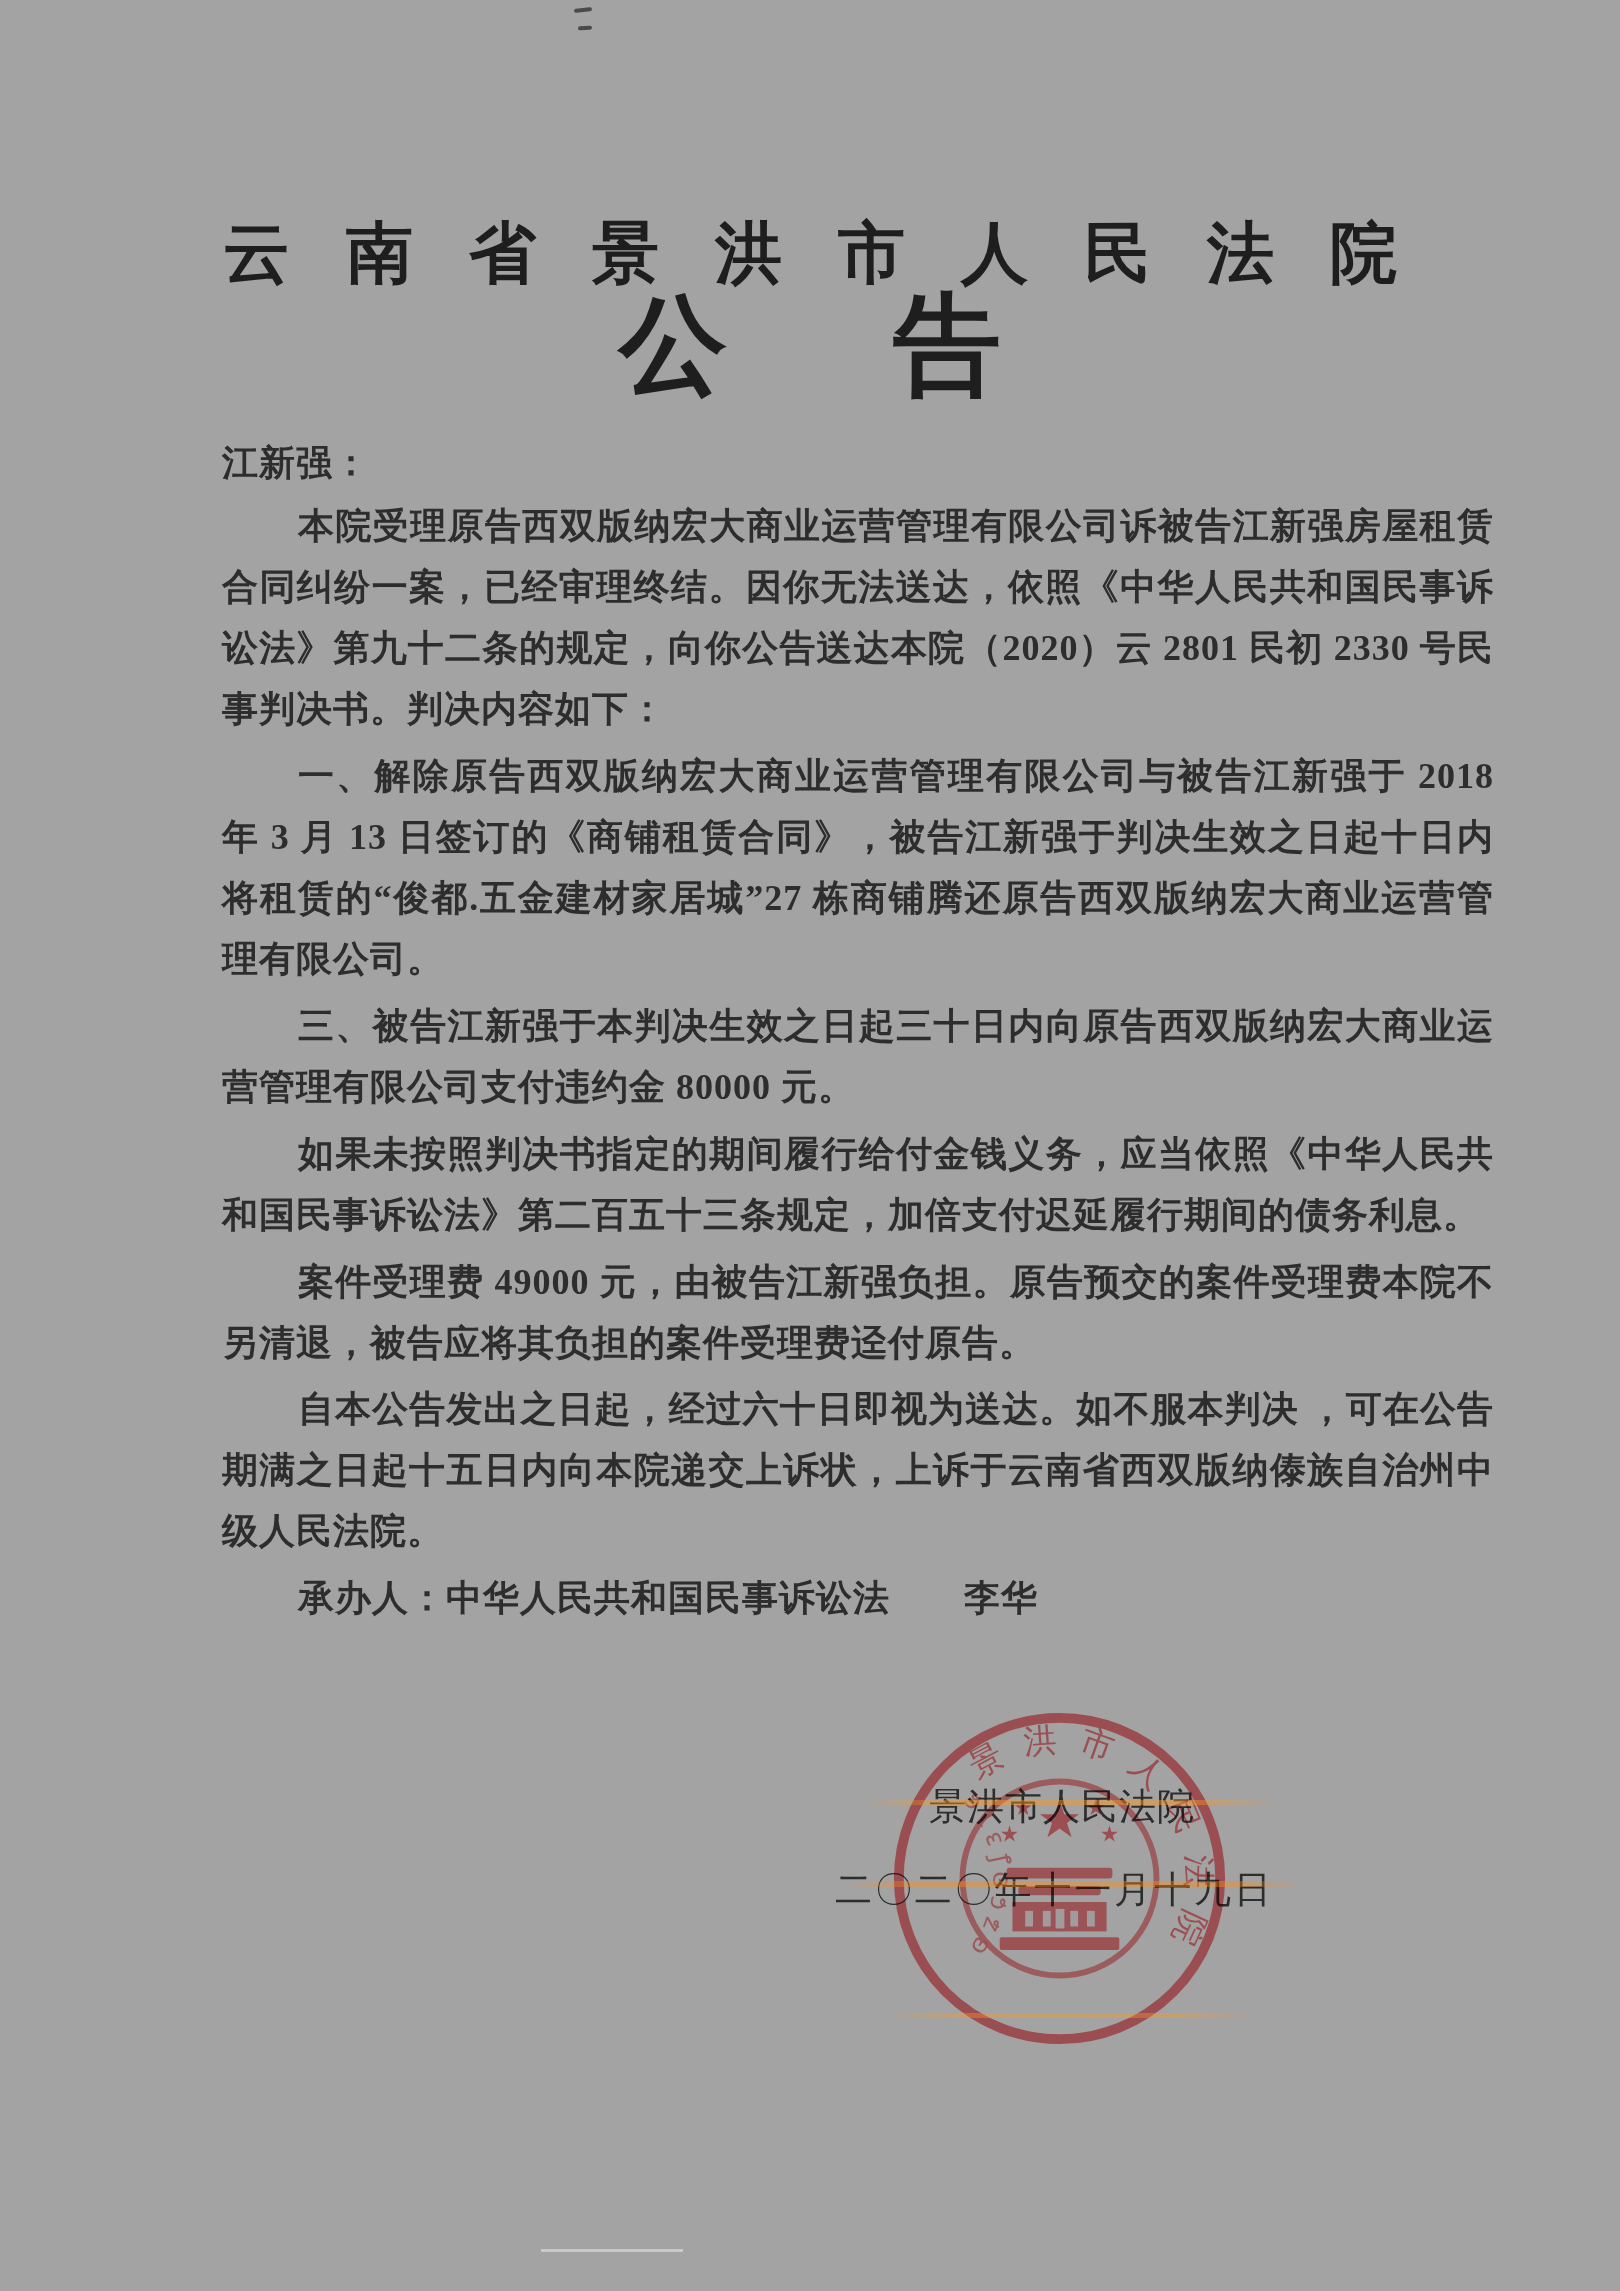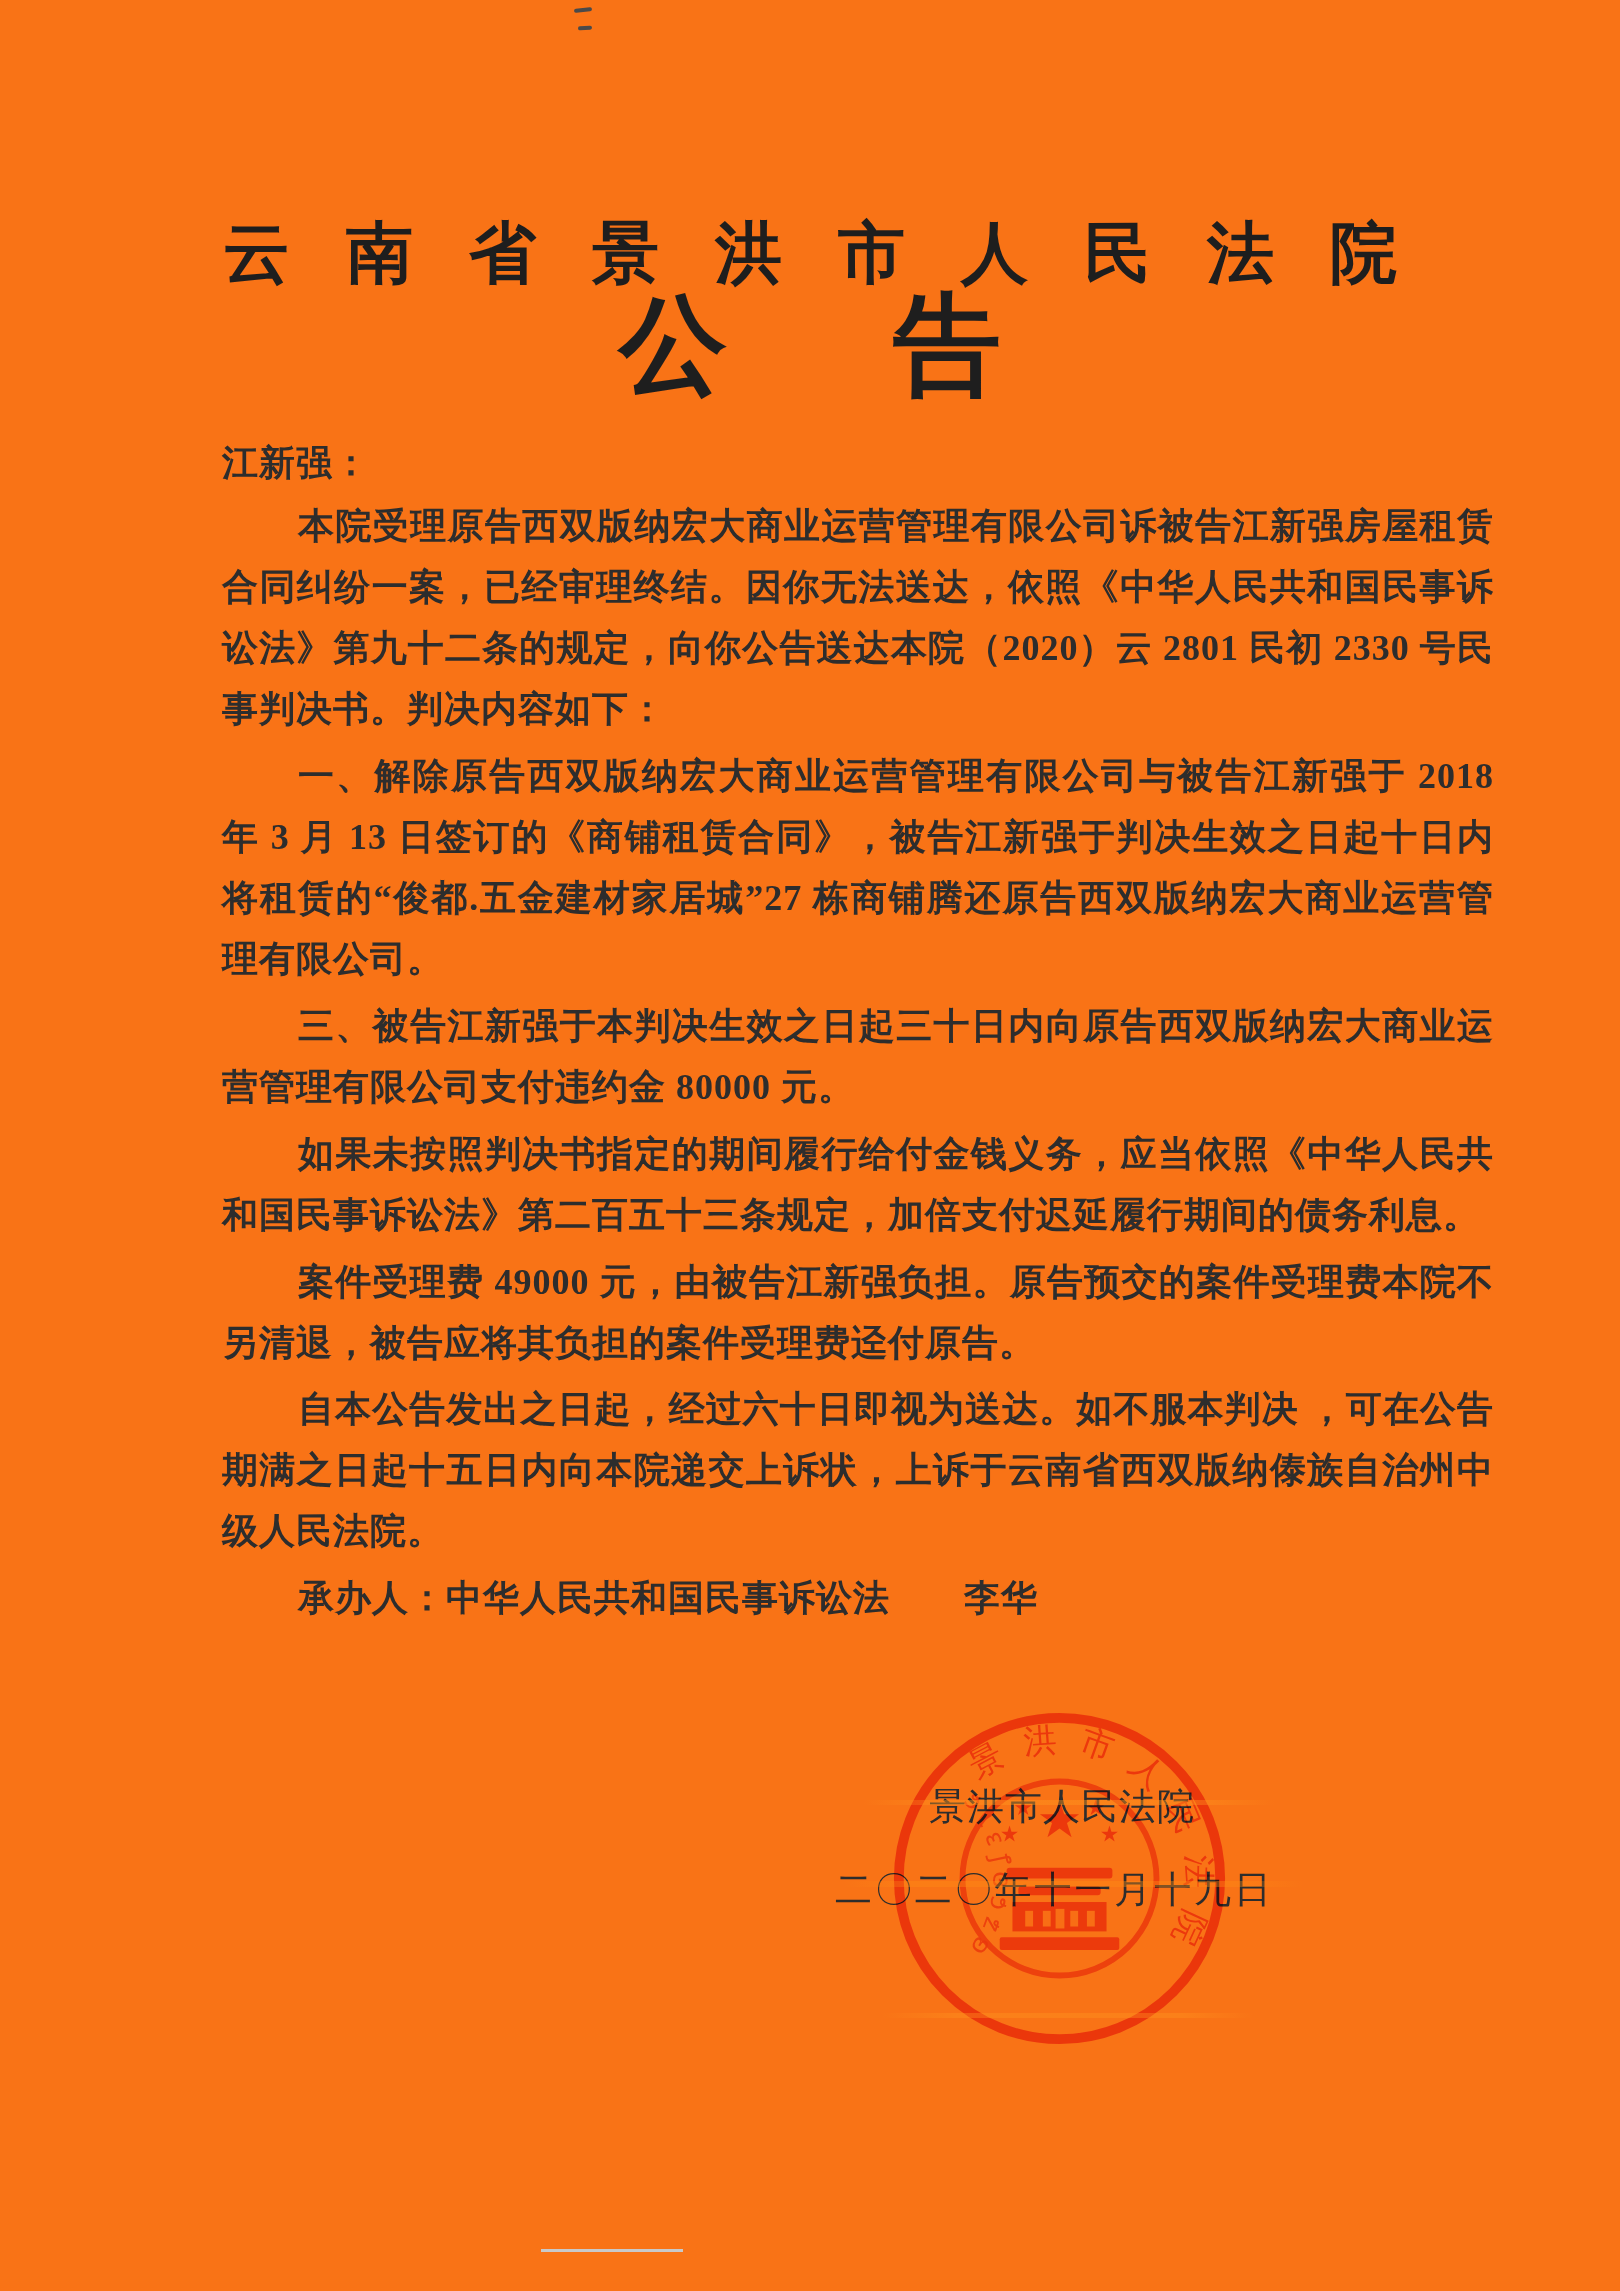--- a/index.html
+++ b/index.html
@@ -1,20 +1,20 @@
 <!DOCTYPE html>
 <html><head>
 <meta charset="utf-8">
 <style>
   html,body{margin:0;padding:0;background:#e9e9e9;}
   .page{
     position:relative;
     width:1620px;height:2292px;
     margin:0 auto;
-    background:#f97316;
+    background:#a3a3a3;
     overflow:hidden;
     font-family:"Liberation Serif","DejaVu Serif",serif;
     color:#2b2b2b;
   }
   .scan-mark{position:absolute;background:#4a4a4a;border-radius:2px;}
   .mark1{left:574px;top:7.8px;width:17.6px;height:3.9px;transform:rotate(-6deg);}
   .mark2{left:578px;top:25.5px;width:13.7px;height:3.9px;transform:rotate(-4deg);}
 
   .court-title{
     position:absolute;left:0;top:214px;width:100%;

